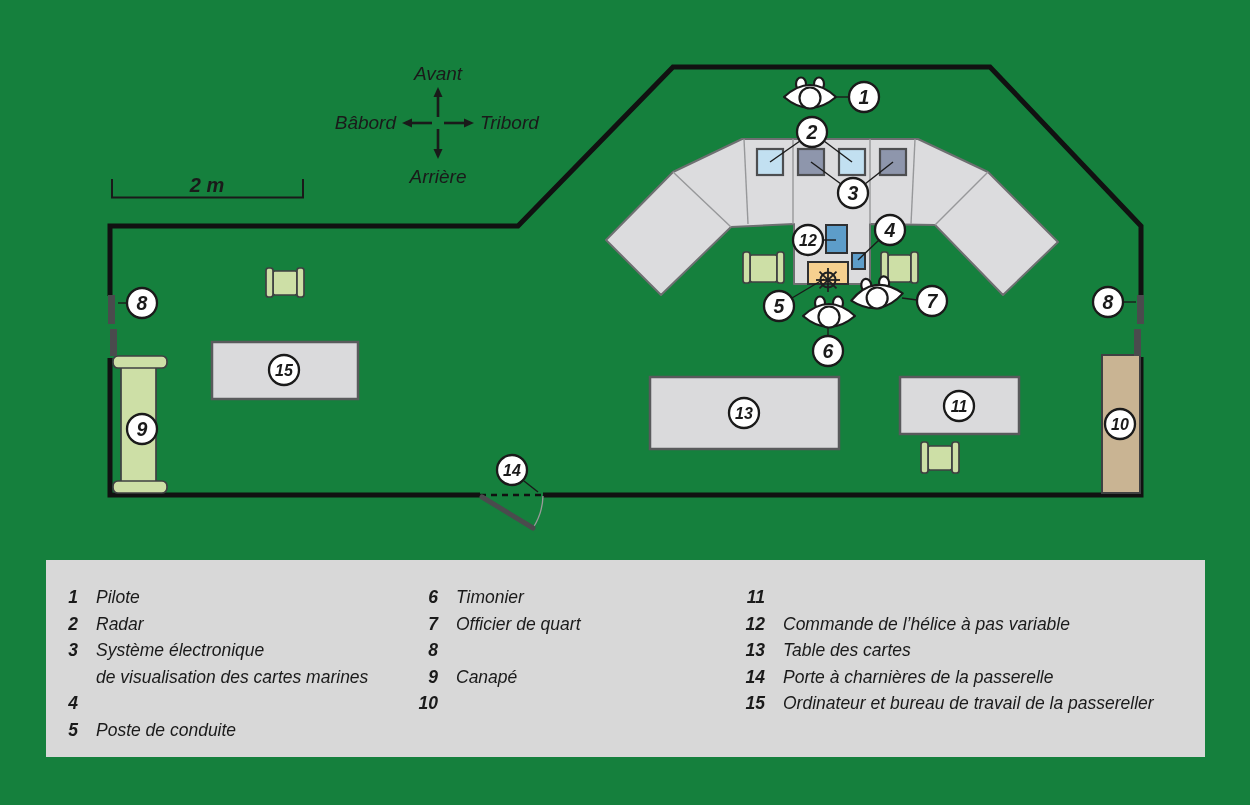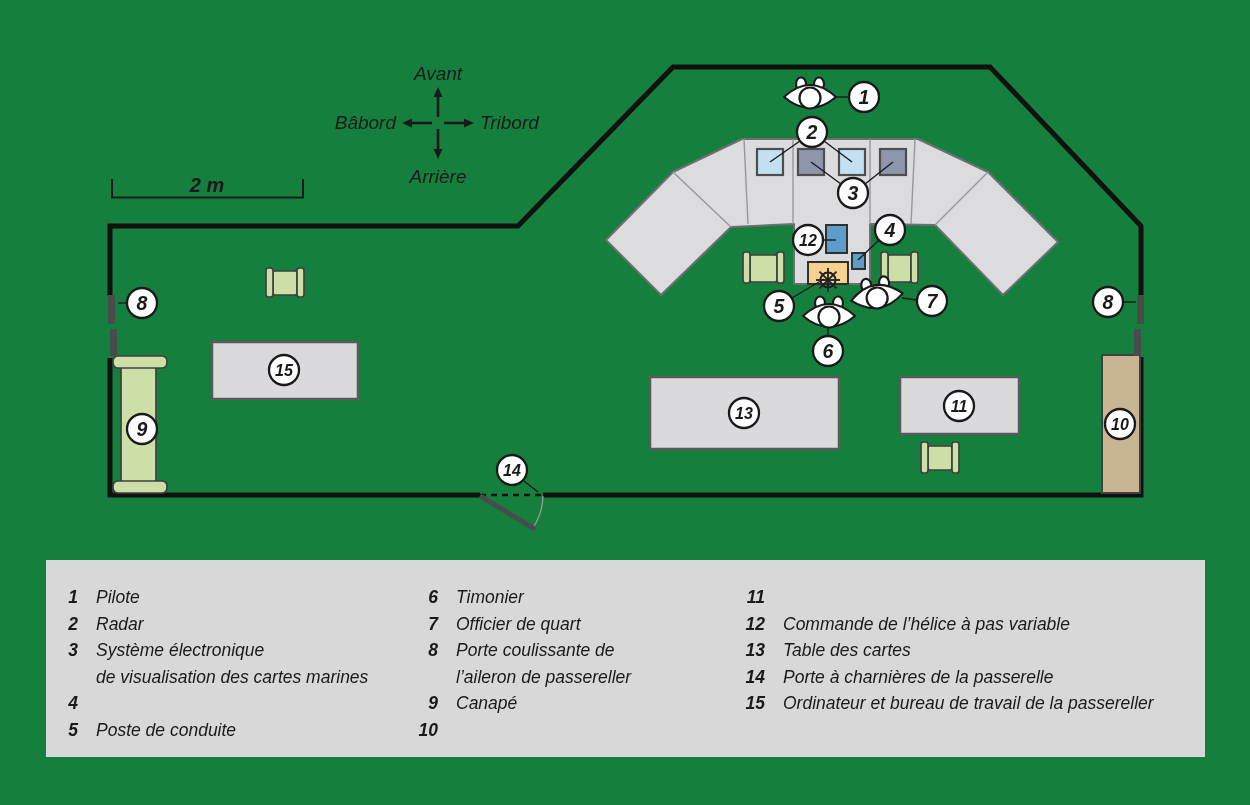--- a/index.html
+++ b/index.html
@@ -273,21 +273,20 @@
         <div class="lg-row">
           <span class="lg-num">6</span>
           <span class="lg-text">Timonier</span>
         </div>
         <div class="lg-row">
           <span class="lg-num">7</span>
           <span class="lg-text">Officier de quart</span>
         </div>
         <div class="lg-row">
           <span class="lg-num">8</span>
-          <span class="lg-text">Porte coulissante de<br>l’aileron de passereller</span>
         </div>
         <div class="lg-row">
           <span class="lg-num">9</span>
           <span class="lg-text">Canapé</span>
         </div>
         <div class="lg-row">
           <span class="lg-num">10</span>
         </div>
       </div>
     <div class="legend-col" id="lg-col-3">

